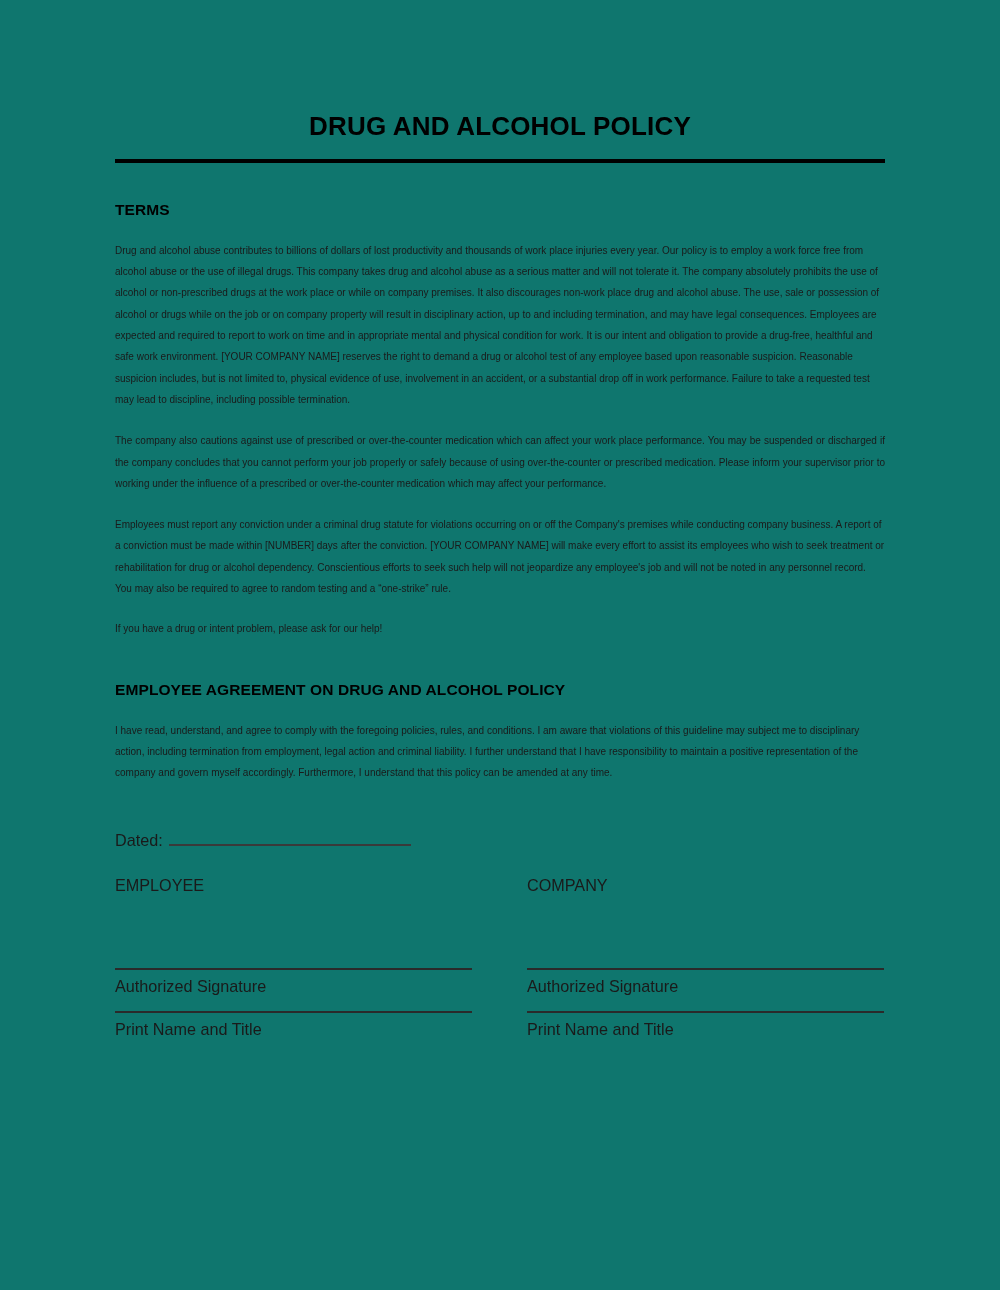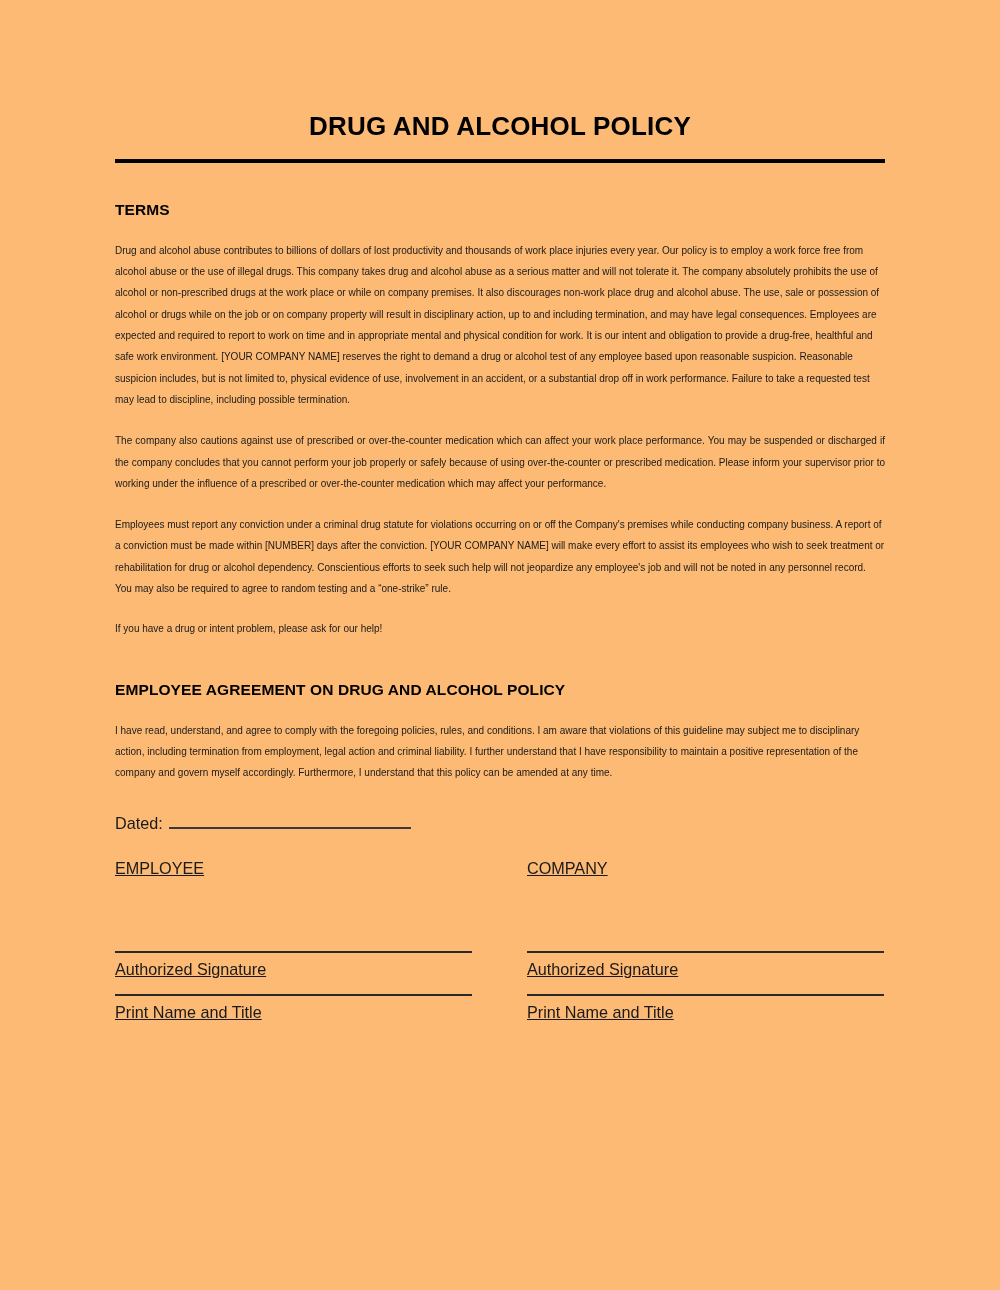--- a/index.html
+++ b/index.html
@@ -14,21 +14,21 @@
     font-family: "Liberation Sans", sans-serif;
     color: #1a1a1a;
     -webkit-font-smoothing: antialiased;
   }
 
   .page {
     position: relative;
     width: 1000px;
     height: 1290px;
     box-sizing: border-box;
-    background: #fdba74;
+    background: #0f766e;
     overflow: hidden;
   }
 
   .content {
     position: absolute;
     left: 115px;
     top: 0;
     width: 770px;
   }
 
@@ -69,21 +69,21 @@
     text-align: left;
     margin: 0;
   }
   .para.justify { text-align: justify; text-justify: inter-word; }
   .p-gap { margin-top: 20px; }
   .p-gap-sm { margin-top: 19px; }
   .p-first { margin-top: 21px; }
 
   
   .dated-row {
-    margin-top: 29px;
+    margin-top: 46px;
     font-size: 16.2px;
     line-height: 21.3px;
     display: flex;
     align-items: baseline;
   }
   .dated-label { white-space: pre; }
   .dated-blank {
     display: inline-block;
     width: 242px;
     border-bottom: 2px solid #3a3a3a;
@@ -93,21 +93,20 @@
 
   
   .sig-columns {
     margin-top: 24px;
     position: relative;
     width: 770px;
   }
   .sig-row {
     display: flex;
     width: 770px;
-    text-decoration: underline;
   }
   .sig-col {
     width: 357px;
   }
   .sig-col.right {
     margin-left: 55px;
   }
   .sig-party {
     font-size: 16.2px;
     line-height: 21.3px;

